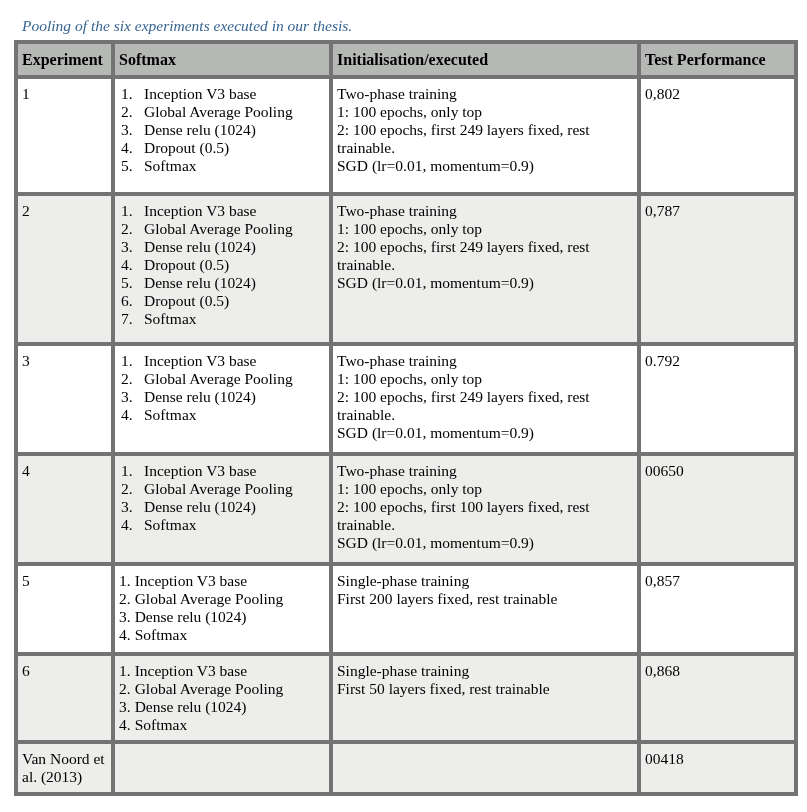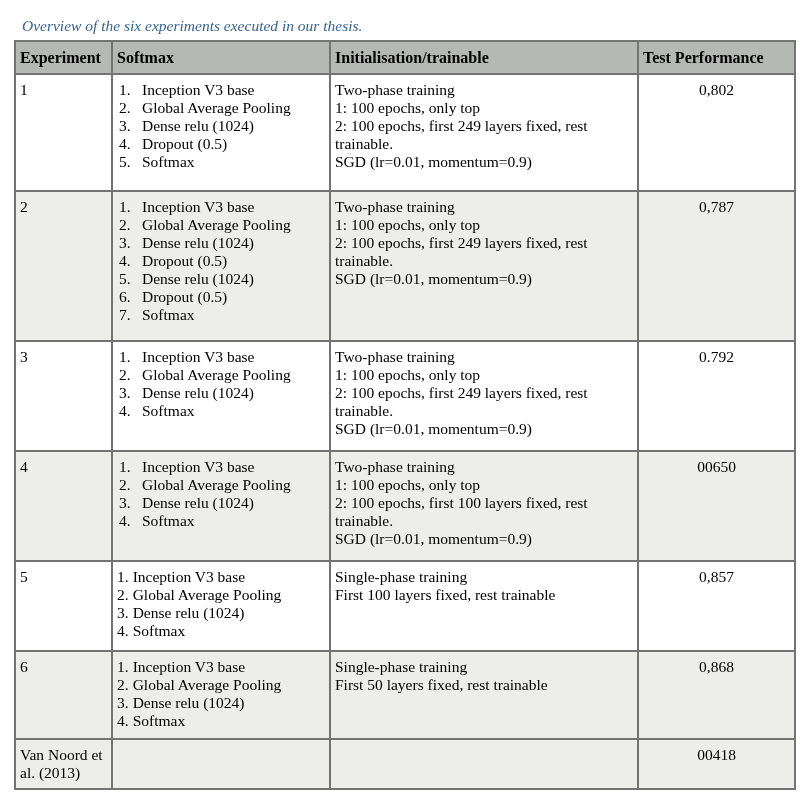--- a/index.html
+++ b/index.html
@@ -31,64 +31,64 @@
     table-layout: fixed;
     width: 780px;
     font-size: 15.5px;
     line-height: 18px;
   }
   col.c-exp   { width: 97px; }
   col.c-lay   { width: 218px; }
   col.c-init  { width: 308px; }
   col.c-perf  { width: 157px; }
   th, td {
-    border: 2px solid #737373;
+    border: 4px solid #737373;
     vertical-align: top;
     padding: 6px 4px;
     text-align: left;
   }
   thead th {
     background: #b6b8b5;
     font-weight: bold;
     font-size: 16px;
     padding-top: 7px;
   }
   tr.shaded td { background: #ededeb; }
   tr.hdr { height: 32px; }
   tr.rh1 { height: 117px; }
   tr.rh2 { height: 150px; }
   tr.rh3 { height: 110px; }
   tr.rh4 { height: 110px; }
   tr.rh5 { height: 90px; }
   tr.rh6 { height: 88px; }
   tr.rh7 { height: 44px; }
-  td.perf { text-align: center; padding-right: 4px; }
+  td.perf { text-align: left; padding-right: 4px; }
   .layers.indented .li { padding-left: 2px; display: flex; }
   .layers.indented .num { display: inline-block; width: 23px; flex: none; }
   .layers.flush .num { margin-right: 4px; }
 </style>
 </head>
 <body>
 
 <div class="page">
 
-  <div class="table-caption">Overview of the six experiments executed in our thesis.</div>
+  <div class="table-caption">Pooling of the six experiments executed in our thesis.</div>
 
   <table class="exp-table">
     <colgroup>
       <col class="c-exp">
         <col class="c-lay">
         <col class="c-init">
         <col class="c-perf">
     </colgroup>
     <thead>
       <tr class="hdr">
         <th>Experiment</th>
         <th>Softmax</th>
-        <th>Initialisation/trainable</th>
+        <th>Initialisation/executed</th>
         <th>Test Performance</th>
       </tr>
     </thead>
     <tbody>
 
       <tr class="rh1">
         <td>1</td>
         <td>
           <div class="layers indented">
             <div class="li">
@@ -232,21 +232,21 @@
         <td>
           <div class="layers flush">
             <div class="li"><span class="num">1.</span><span>Inception V3 base</span></div>
             <div class="li"><span class="num">2.</span><span>Global Average Pooling</span></div>
             <div class="li"><span class="num">3.</span><span>Dense relu (1024)</span></div>
             <div class="li"><span class="num">4.</span><span>Softmax</span></div>
           </div>
         </td>
         <td>
           <div>Single-phase training</div>
-          <div>First 100 layers fixed, rest trainable</div>
+          <div>First 200 layers fixed, rest trainable</div>
         </td>
         <td class="perf">0,857</td>
       </tr>
 
       <tr class="rh6 shaded">
         <td>6</td>
         <td>
           <div class="layers flush">
             <div class="li"><span class="num">1.</span><span>Inception V3 base</span></div>
             <div class="li"><span class="num">2.</span><span>Global Average Pooling</span></div>

